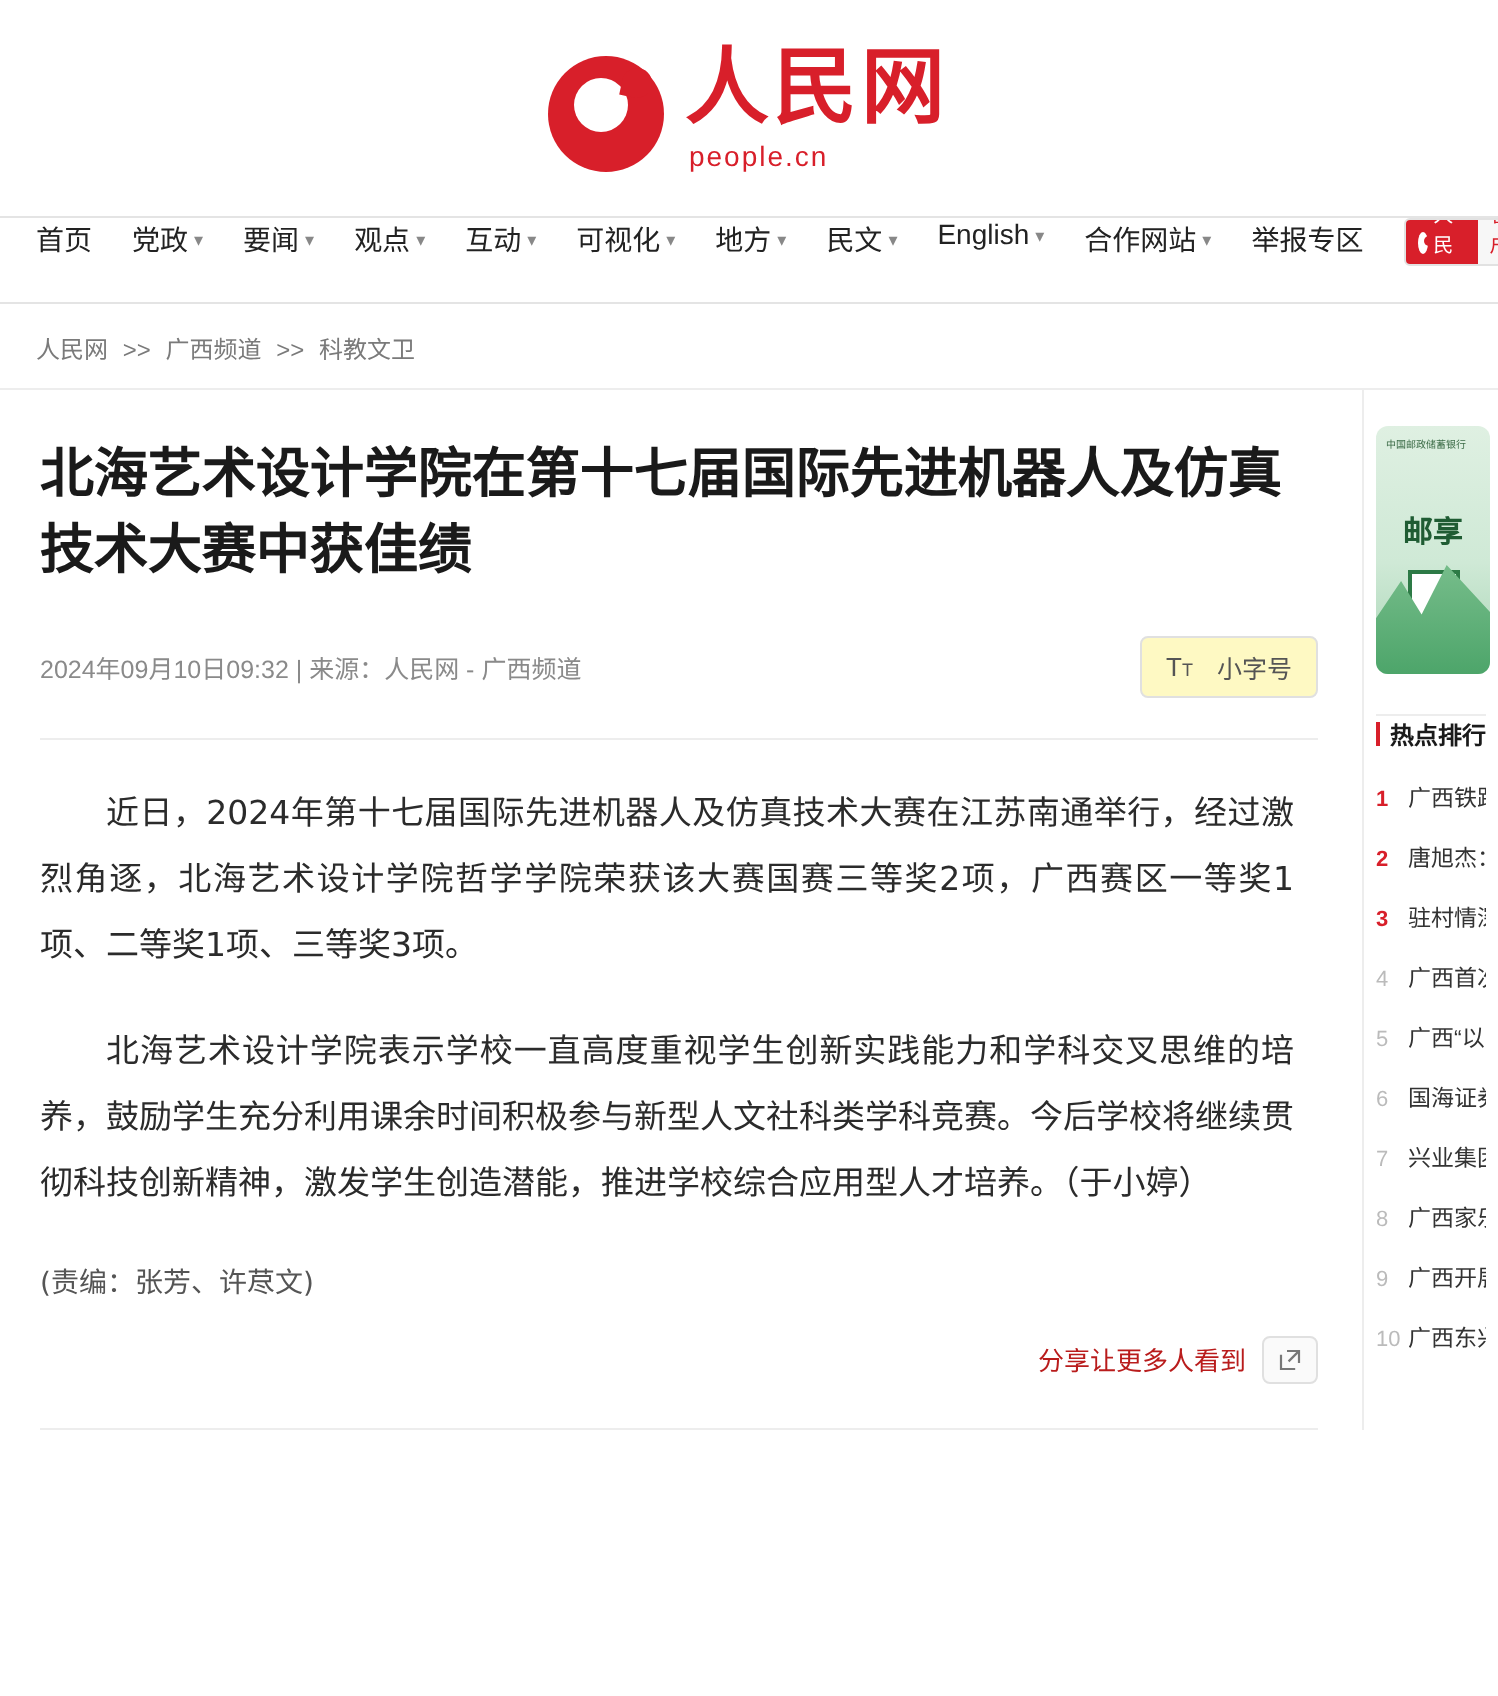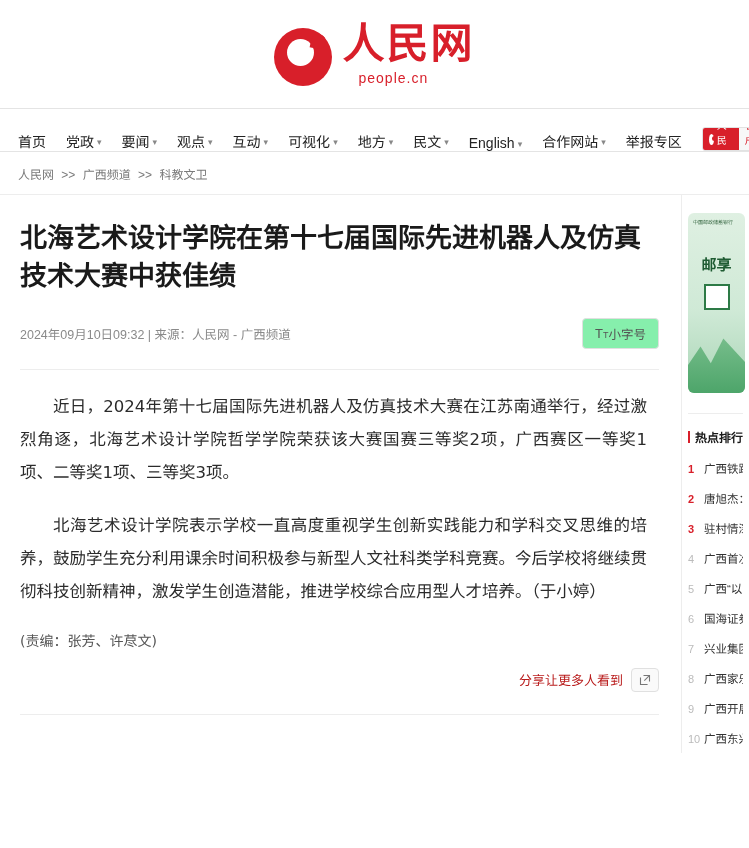--- a/index.html
+++ b/index.html
@@ -38,29 +38,29 @@
     z-index: 2;
   }
   .logo-text-block { display: flex; flex-direction: column; align-items: flex-start; }
   .logo-cn {
     font-size: 42px; font-weight: bold; color: #d81f2a;
     letter-spacing: 2px; line-height: 1.05;
     font-family: "DejaVu Sans", sans-serif;
   }
   .logo-en {
     font-size: 14px; color: #d81f2a; letter-spacing: 1px;
-    margin-top: 4px; margin-left: 16px;
+    margin-top: 4px; margin-left: 2px;
   }
 
   
   .nav {
     border-top: 1px solid #e4e4e4;
     border-bottom: 1px solid #e4e4e4;
     height: 44px;
-    display: flex; align-items: flex-end;
+    display: flex; align-items: flex-start;
     padding: 0 18px;
     background: #fff;
     position: relative;
   }
   .nav-item {
     font-size: 14px; color: #222;
     margin-right: 20px;
     display: flex; align-items: center; gap: 3px;
     white-space: nowrap; cursor: pointer;
   }
@@ -123,24 +123,24 @@
   }
   .meta-row {
     display: flex; align-items: center;
     margin-top: 22px; padding-bottom: 20px;
     border-bottom: 1px solid #ededed;
   }
   .meta-text { font-size: 12.5px; color: #8a8a8a; }
   .fontsize-btn {
     margin-left: auto;
     border: 1px solid #e0e0e0; border-radius: 4px;
-    background: #86efac;
+    background: #fef9c3;
     font-size: 12.5px; color: #555;
     padding: 5px 12px;
-    display: flex; align-items: center; gap: 0;
+    display: flex; align-items: center; gap: 12px;
     cursor: pointer;
   }
   .fontsize-btn .tt { font-size: 13px; }
   .fontsize-btn .tt small { font-size: 9px; }
 
   .article p {
     font-size: 16.5px; line-height: 2.0;
     color: #2b2b2b; margin: 20px 12px 0 0;
     text-align: justify;
     text-indent: 2em;
@@ -161,21 +161,21 @@
     width: 28px; height: 24px;
     border: 1px solid #e0e0e0; border-radius: 4px;
     background: #fafafa;
     display: flex; align-items: center; justify-content: center;
     cursor: pointer;
   }
 
   
   .ad-card {
     margin: 18px 4px 0 6px;
-    height: 180px;
+    height: 124px;
     border-radius: 6px;
     background: linear-gradient(180deg, #dff0e2 0%, #cfe9d6 55%, #a8d5b5 100%);
     position: relative; overflow: hidden;
   }
   .ad-top {
     font-size: 5px; color: #3b6b46; padding: 5px 5px 0;
     white-space: nowrap;
   }
   .ad-title {
     font-size: 15px; font-weight: bold; color: #1f5c33;
@@ -188,21 +188,20 @@
   }
   .ad-hill {
     position: absolute; bottom: 0; left: 0; right: 0; height: 62px;
     background: linear-gradient(180deg, #7cc08f 0%, #4da56a 100%);
     clip-path: polygon(0 55%, 22% 25%, 40% 52%, 62% 12%, 100% 50%, 100% 100%, 0 100%);
   }
 
   .rank-head {
     margin: 20px 6px 0 6px;
     border-top: 1px solid #ededed;
-    padding-top: 14px;
     display: flex; align-items: center; gap: 5px;
   }
   .rank-head .bar { width: 3px; height: 12px; background: #d81f2a; }
   .rank-head .txt { font-size: 12px; font-weight: bold; color: #1a1a1a; white-space: nowrap;}
   .rank-list { margin: 8px 6px 0 6px; }
   .rank-item {
     display: flex; align-items: baseline; gap: 5px;
     padding: 7px 0; font-size: 11.5px; color: #333;
     white-space: nowrap; overflow: hidden;
     cursor: pointer;

